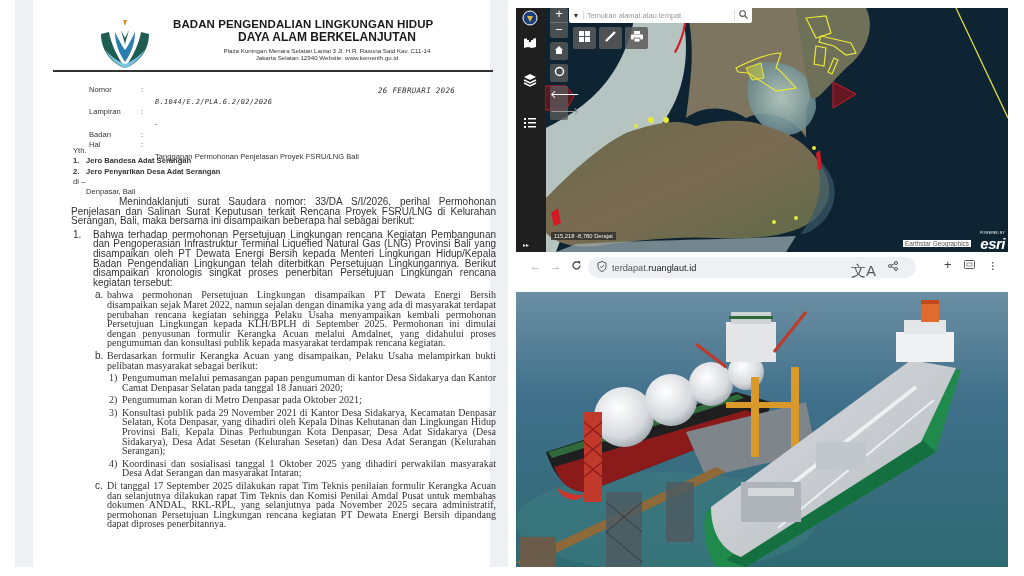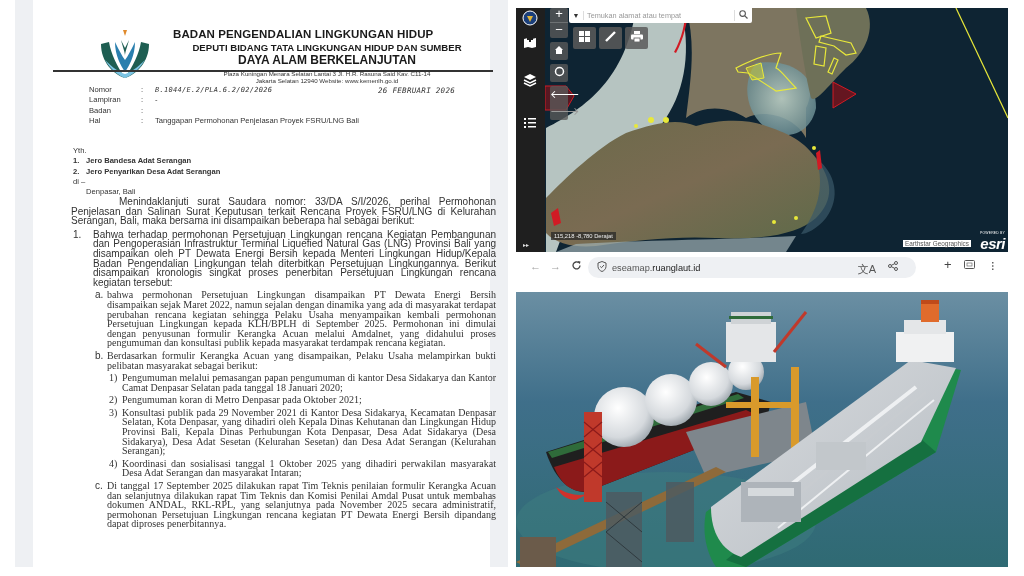--- a/index.html
+++ b/index.html
@@ -3,35 +3,35 @@
 <meta charset="utf-8">
 <style>
   * { box-sizing: border-box; margin: 0; padding: 0; }
   html, body { width: 1024px; height: 576px; overflow: hidden; background: #ffffff; font-family: "Liberation Sans", sans-serif; }
   .stage { position: relative; width: 1024px; height: 576px; background: #fff; }
 
   
   .doc-gutter { position: absolute; left: 15px; top: 0; width: 18px; height: 567px; background: #eef0f3; }
   .doc-gutter-r { position: absolute; left: 490px; top: 0; width: 18px; height: 567px; background: #eef0f3; }
   .doc { position: absolute; left: 33px; top: 0; width: 457px; height: 567px; background: #fff; color: #222; }
-  .letterhead { position: absolute; left: 62px; top: 24px; width: 395px; height: 62px; }
+  .letterhead { position: absolute; left: 62px; top: 14px; width: 395px; height: 62px; }
   .logo { position: absolute; left: 0; top: 2px; width: 60px; height: 56px; }
   .lh-text { position: absolute; left: 72px; top: 4px; width: 320px; text-align: center; }
   .lh-1 { font-weight: bold; font-size: 11.5px; letter-spacing: 0.1px; color: #1a1a1a; text-align: left; padding-left: 6px; }
   .lh-2 { font-weight: bold; font-size: 9.6px; color: #1a1a1a; margin-top: 2px; }
   .lh-3 { font-weight: bold; font-size: 12px; color: #1a1a1a; }
   .lh-4 { font-size: 6.2px; color: #333; margin-top: 3px; }
   .lh-5 { font-size: 6.2px; color: #333; }
   .lh-rule { position: absolute; left: 20px; top: 70px; width: 440px; height: 2px; background: #333; }
 
   .meta { position: absolute; left: 56px; top: 85px; font-size: 7.6px; color: #333; line-height: 10.3px; }
   .meta-row { display: flex; }
   .meta-k { width: 52px; }
   .meta-c { width: 14px; }
-  .meta-v { width: 270px; }
+  .meta-v { width: 270px; margin-top: 12px; }
   .hand { font-family: "DejaVu Sans Mono", monospace; font-size: 7px; font-style: italic; letter-spacing: 0.3px; }
   .meta-date { position: absolute; left: 345px; top: 86px; font-size: 7.5px; color: #333; }
 
   .addr { position: absolute; left: 40px; top: 146px; font-size: 7.6px; color: #333; line-height: 10.3px; }
   .addr b { font-weight: bold; }
   .addr .num { display: inline-block; width: 13px; font-weight: bold; }
 
   .body { position: absolute; left: 38px; top: 197px; width: 425px; font-size: 10px; color: #333; line-height: 9.6px; text-align: justify; }
   .para-intro { text-indent: 48px; }
   .item1 { display: flex; margin-top: 4px; }
@@ -88,21 +88,20 @@
         <path d="M28 4 L32 4 L30 10 Z" fill="#e08a2c"></path>
         <path d="M6 18 C6 36 18 48 30 52 C22 40 16 28 14 16 Z" fill="#1e5e52"></path>
         <path d="M54 18 C54 36 42 48 30 52 C38 40 44 28 46 16 Z" fill="#1e5e52"></path>
         <path d="M20 16 C20 30 26 40 30 46 C34 40 40 30 40 16 C36 24 33 30 30 34 C27 30 24 24 20 16 Z" fill="#2a7fae"></path>
         <path d="M10 34 C16 44 24 50 30 52 L30 48 C24 46 18 42 10 34 Z" fill="#7cc4e4"></path>
         <path d="M50 34 C44 44 36 50 30 52 L30 48 C36 46 42 42 50 34 Z" fill="#7cc4e4"></path>
         <path d="M26 14 C28 22 30 26 30 30 C30 26 32 22 34 14 C32 18 31 20 30 22 C29 20 28 18 26 14 Z" fill="#1e5e52"></path>
       </svg>
       <div class="lh-text">
         <div class="lh-1">BADAN PENGENDALIAN LINGKUNGAN HIDUP</div>
-        <div class="lh-2">DEPUTI BIDANG TATA LINGKUNGAN HIDUP DAN SUMBER</div>
         <div class="lh-3">DAYA ALAM BERKELANJUTAN</div>
         <div class="lh-4">Plaza Kuningan Menara Selatan Lantai 3 Jl. H.R. Rasuna Said Kav. C11-14</div>
         <div class="lh-5">Jakarta Selatan 12940 Website: www.kemenlh.go.id</div>
       </div>
     </div>
     <div class="lh-rule"></div>
 
     <div class="meta">
       <div class="meta-row">
         <span class="meta-k">Nomor</span>
@@ -323,22 +322,22 @@
           <path d="M6.5 1 L9.5 1.5 L8.8 4.2 Z" fill="#444"></path>
         </svg>
     </span>
     <div class="urlbar">
       <span class="url-ico">
         <svg width="10" height="11" viewBox="0 0 10 11">
             <path d="M5 0.5 L9 2 L9 5.5 C9 8 7 9.8 5 10.5 C3 9.8 1 8 1 5.5 L1 2 Z" stroke="#555" stroke-width="1" fill="none"></path>
             <path d="M3.2 5.4 L4.5 6.7 L7 4" stroke="#555" stroke-width="1" fill="none"></path>
           </svg>
       </span>
-      <span class="url-text"><span>eseamap.</span><span class="dom">ruanglaut.id</span></span>
-      <span style="position:absolute;right:40px;top:5px;font-size:11px;color:#555">文A</span>
+      <span class="url-text"><span>terdapat.</span><span class="dom">ruanglaut.id</span></span>
+      <span style="position:absolute;right:40px;top:5px;font-size:15px;color:#555">文A</span>
       <span style="position:absolute;right:18px;top:4px;font-size:10px;color:#555">
         <svg width="10" height="10" viewBox="0 0 10 10">
             <circle cx="2" cy="5" r="1.5" stroke="#555" fill="none"></circle>
             <circle cx="8" cy="2" r="1.5" stroke="#555" fill="none"></circle>
             <circle cx="8" cy="8" r="1.5" stroke="#555" fill="none"></circle>
             <path d="M3.3 4.3 L6.7 2.7 M3.3 5.7 L6.7 7.3" stroke="#555"></path>
           </svg>
       </span>
     </div>
     <span class="url-action" style="left:428px;font-size:13px;top:5px;color:#444">+</span>

